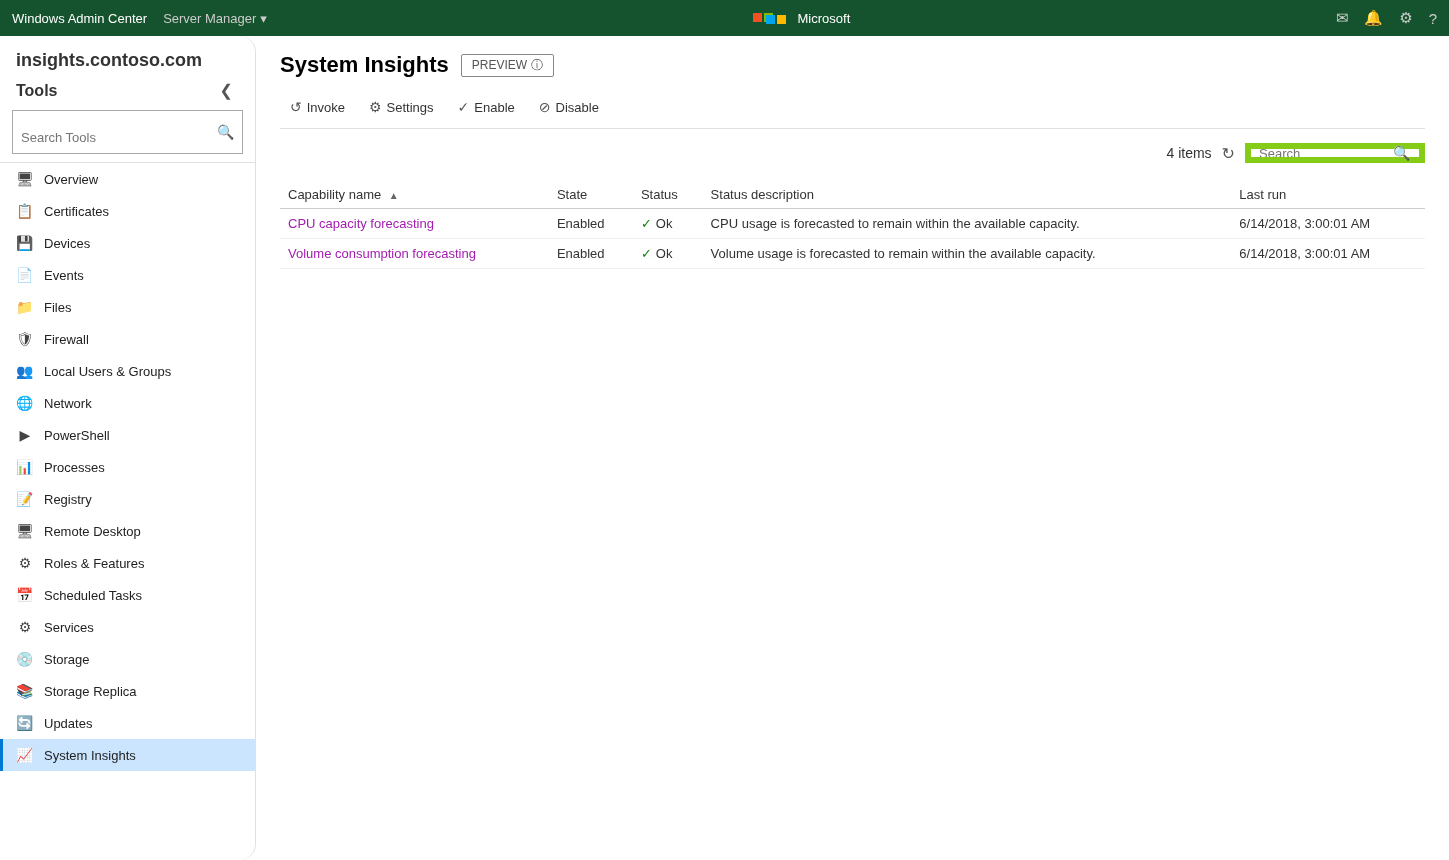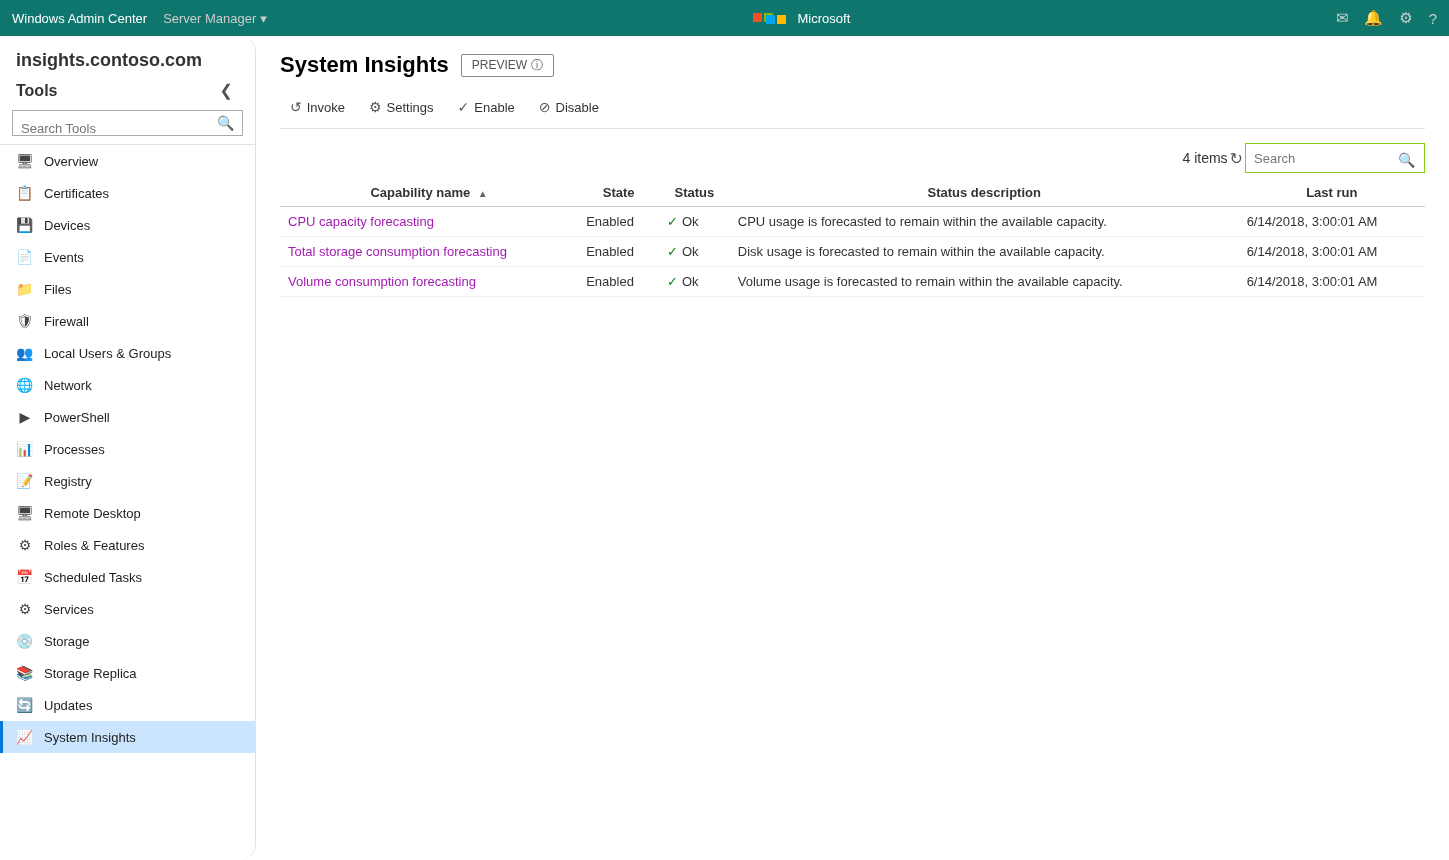--- a/index.html
+++ b/index.html
@@ -1,20 +1,20 @@
 <!DOCTYPE html>
 <html><head>
   <meta charset="utf-8">
   <style>
     * { box-sizing: border-box; margin: 0; padding: 0; }
     body { font-family: 'Segoe UI', Arial, sans-serif; font-size: 13px; background: #fff; color: #333; height: 860px; overflow: hidden; }
 
     
     .topbar {
-      background: #0f766e;
+      background: #14532d;
       color: #fff;
       height: 36px;
       display: flex;
       align-items: center;
       padding: 0 12px;
       justify-content: space-between;
     }
     .topbar-left { display: flex; align-items: center; gap: 16px; }
     .topbar-app-name { font-size: 13px; color: #fff; font-weight: 400; }
     .topbar-server { display: flex; align-items: flex-start; gap: 4px; font-size: 13px; color: #ccc; cursor: pointer; }
@@ -120,30 +120,30 @@
       color: #333;
       padding: 5px 10px;
     }
     .toolbar-icon { font-size: 14px; color: #555; }
 
     
     .table-top-bar {
       display: flex;
       align-items: center;
       justify-content: flex-end;
-      margin-bottom: 6px;
-      gap: 2px;
+      margin-bottom: 18px;
+      gap: 10px;
     }
     .items-count { font-size: 14px; color: #333; }
     .refresh-btn { background: none; border: none; cursor: pointer; font-size: 16px; color: #555; }
     .table-search {
       display: flex;
-      align-items: flex-end;
-      border: 1px solid #84cc16;
-      height: 30px;
+      align-items: center;
+      border: 6px solid #84cc16;
+      height: 20px;
       width: 180px;
     }
     .table-search input {
       border: none;
       outline: none;
       padding: 4px 8px;
       font-size: 13px;
       width: 100%;
       height: 100%;
     }
@@ -153,23 +153,23 @@
       cursor: pointer;
       padding: 4px 8px;
       color: #555;
       font-size: 14px;
     }
 
     
     .data-table { width: 100%; border-collapse: collapse; font-size: 13px; }
     .data-table thead tr { border-bottom: 1px solid #ccc; }
     .data-table th {
-      text-align: center;
+      text-align: left;
       padding: 6px 8px;
-      font-weight: 700;
+      font-weight: 400;
       color: #333;
       white-space: nowrap;
       margin-top: 33px;
     }
     .data-table th .sort-icon { margin-left: 4px; font-size: 10px; color: #666; }
     .data-table td { padding: 7px 8px; border-bottom: 1px solid #f0f0f0; color: #333; vertical-align: middle; }
     .link-cell { color: #a21caf; text-decoration: none; cursor: pointer; }
     .ok-cell { display: flex; align-items: center; gap: 4px; color: #333; }
     .ok-icon { color: #107c10; font-size: 13px; }
 
@@ -209,21 +209,21 @@
 
   <div class="sidebar">
     <div class="sidebar-header">
       <div style="font-size:18px;font-weight:600;">insights.contoso.com</div>
     </div>
     <div style="padding: 0 16px 4px 16px; display:flex; align-items:center; justify-content:space-between;">
       <span style="font-size:16px;font-weight:600;">Tools</span>
       <button class="sidebar-collapse-btn">❮</button>
     </div>
     <div class="sidebar-search">
-      <input type="text" style="width: 100%; border: 1px solid rgb(170, 170, 170); padding: 15px 28px 5px 8px; font-size: 13px; outline: none; height: 26px;" placeholder="Search Tools">
+      <input type="text" style="width: 100%; border: 1px solid rgb(170, 170, 170); padding: 15px 28px 5px 8px; font-size: 13px; outline: none; height: 44px;" placeholder="Search Tools">
       <button class="sidebar-search-btn">🔍</button>
     </div>
     <nav class="sidebar-nav">
     <div class="sidebar-item">
     <span class="sidebar-item-icon">🖥</span>
     <span class="sidebar-item-label">Overview</span>
   </div>
         <div class="sidebar-item">
     <span class="sidebar-item-icon">📋</span>
     <span class="sidebar-item-label">Certificates</span>
@@ -369,34 +369,20 @@
       <span class="ok-cell">
         <span class="ok-icon">✓</span>
         <span>Ok</span>
       </span>
     </td>
     <td>CPU usage is forecasted to remain within the available capacity.</td>
     <td>6/14/2018, 3:00:01 AM</td>
   </tr>
             <tr>
     <td>
-      <a class="link-cell">Total storage consumption forecasting</a>
-    </td>
-    <td>Enabled</td>
-    <td>
-      <span class="ok-cell">
-        <span class="ok-icon">✓</span>
-        <span>Ok</span>
-      </span>
-    </td>
-    <td>Disk usage is forecasted to remain within the available capacity.</td>
-    <td>6/14/2018, 3:00:01 AM</td>
-  </tr>
-            <tr>
-    <td>
       <a class="link-cell">Volume consumption forecasting</a>
     </td>
     <td>Enabled</td>
     <td>
       <span class="ok-cell">
         <span class="ok-icon">✓</span>
         <span>Ok</span>
       </span>
     </td>
     <td>Volume usage is forecasted to remain within the available capacity.</td>

